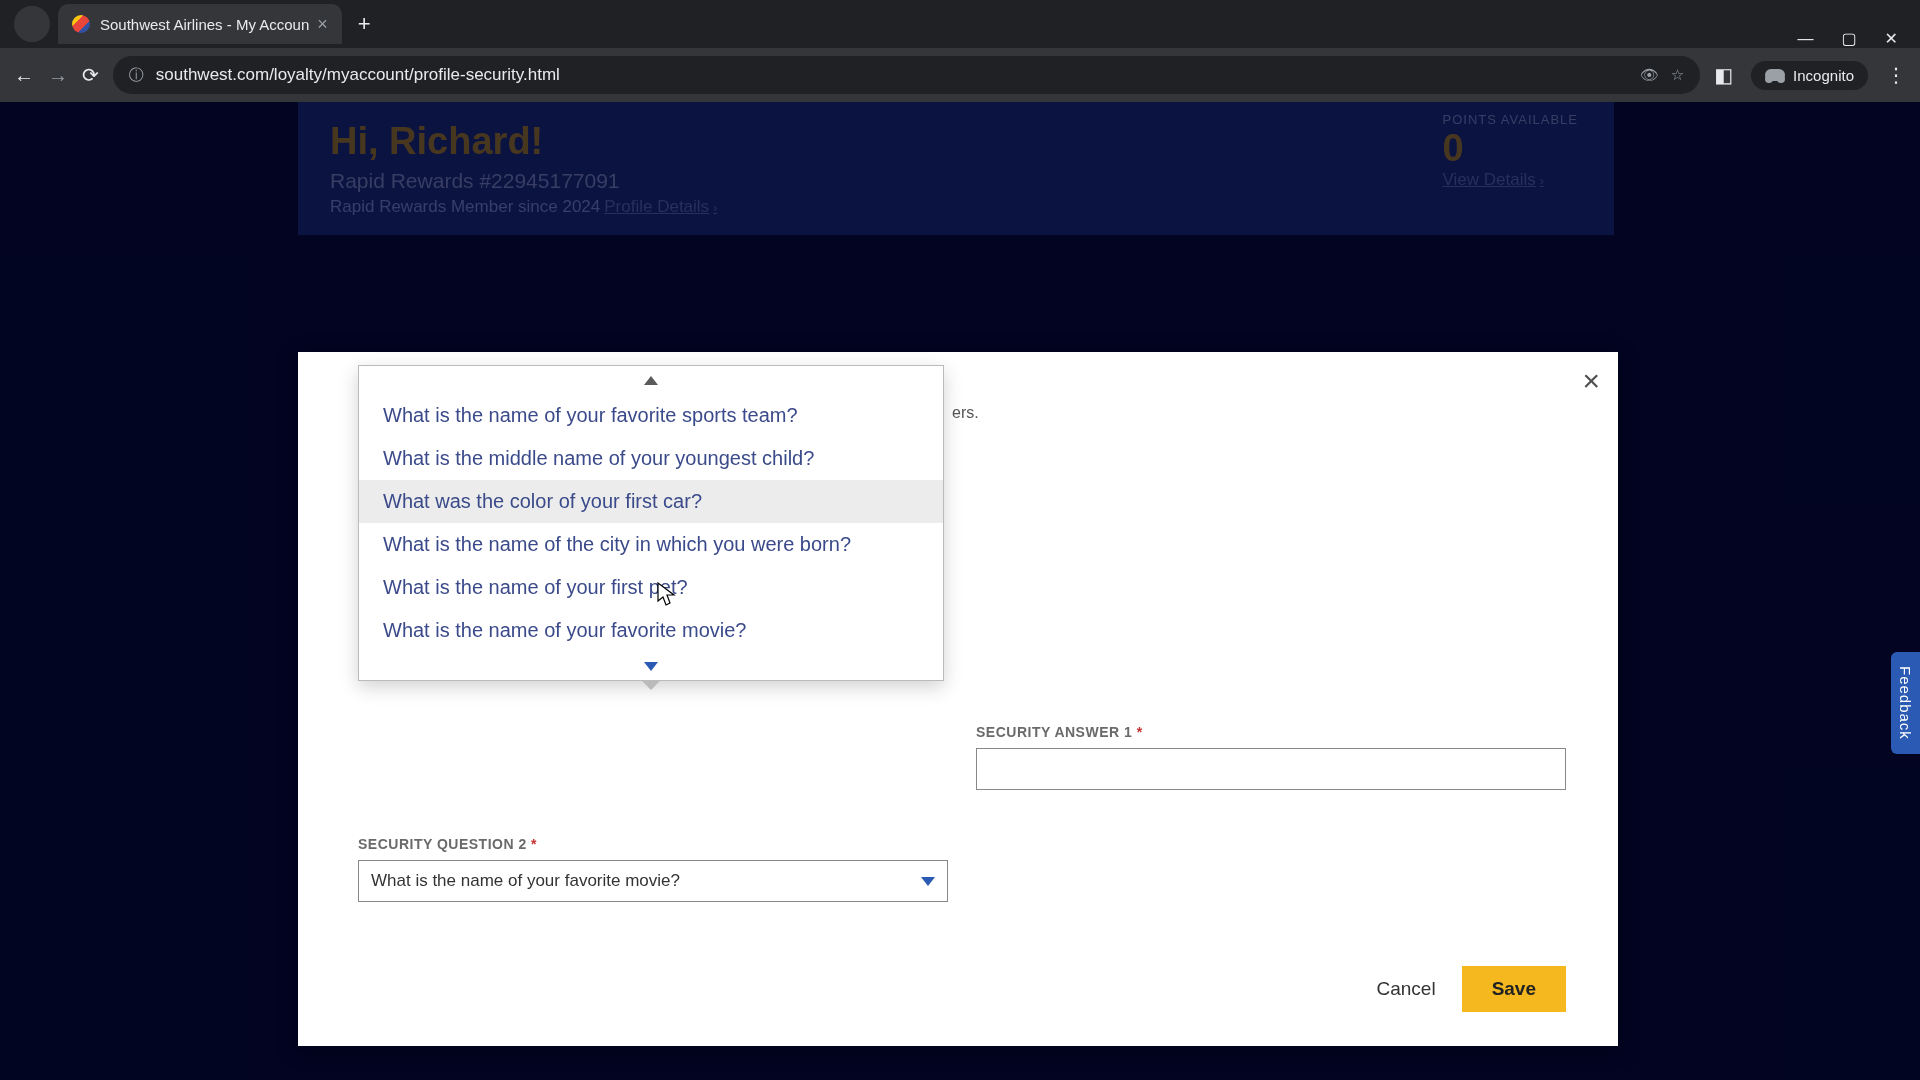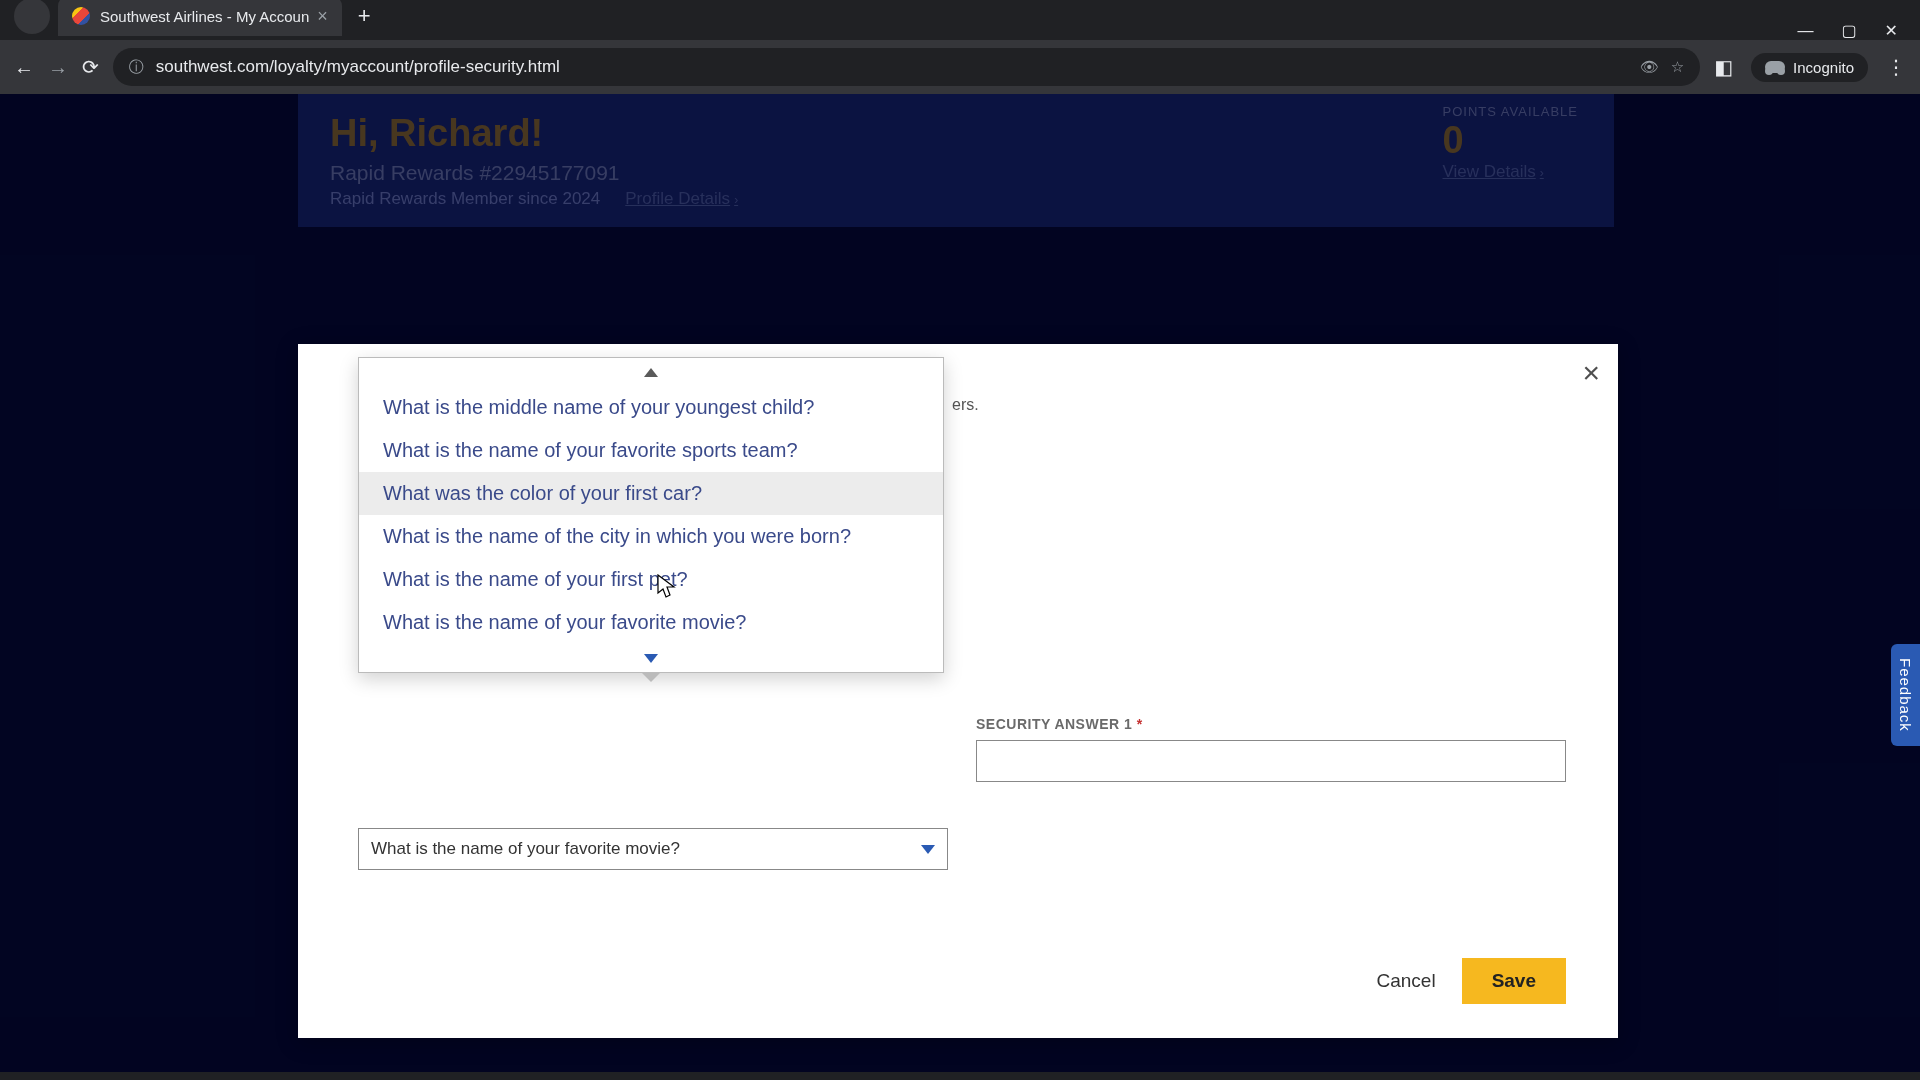--- a/index.html
+++ b/index.html
@@ -1,18 +1,18 @@
 <!DOCTYPE html>
 <html><head>
   <meta charset="utf-8">
   <style>
     * { margin:0; padding:0; box-sizing:border-box; font-family:Arial,Helvetica,sans-serif; }
     html,body{width:1920px;height:1080px;overflow:hidden;background:#202124;}
     
-    .chrome-top{background:#202124;height:40px;display:flex;align-items:flex-end;}
+    .chrome-top{background:#202124;height:48px;display:flex;align-items:flex-end;}
     .tab-bar{display:flex;align-items:center;padding-left:10px;height:48px;}
     .new-tab-hit{width:36px;height:36px;border-radius:50%;background:#35363a;margin-left:4px;align-self:center;}
     .tab{display:flex;align-items:center;background:#35363a;color:#e8eaed;height:40px;border-radius:10px 10px 0 0;padding:0 14px;min-width:280px;margin-left:8px;}
     .tab-favicon{width:18px;height:18px;border-radius:50%;background:linear-gradient(135deg,#f9c412 0 33%,#e8463a 33% 66%,#3251a2 66%);margin-right:10px;}
     .tab-title{font-size:15px;flex:1;white-space:nowrap;overflow:hidden;text-overflow:ellipsis;}
     .tab-close{color:#9aa0a6;font-size:18px;margin-left:8px;}
     .tab-plus{color:#e8eaed;font-size:22px;margin-left:16px;}
     .window-controls{margin-left:auto;display:flex;gap:28px;padding:0 22px;align-items:center;}
     .window-controls span{color:#e8eaed;font-size:16px;}
     .toolbar{background:#35363a;height:54px;display:flex;align-items:center;padding:0 14px;gap:14px;}
@@ -26,21 +26,21 @@
     .incog-icon{width:20px;height:12px;background:#9aa0a6;border-radius:10px;position:relative;}
     .incog-icon::before,.incog-icon::after{content:"";position:absolute;width:8px;height:8px;background:#9aa0a6;border-radius:50%;top:6px;}
     .incog-icon::before{left:0;} .incog-icon::after{right:0;}
     
     .viewport{position:relative;width:1920px;height:978px;background:#050b1a;}
     .overlay{position:absolute;inset:0;background:rgba(0,0,40,0.55);}
     
     .profile-banner{position:absolute;left:298px;top:0;width:1316px;background:#1a2a60;padding:18px 32px;color:#7a8abb;}
     .greeting{font-size:38px;font-weight:bold;color:#a07a15;}
     .banner-sub{font-size:21px;color:#7a88aa;margin-top:6px;}
-    .banner-row{display:flex;align-items:center;gap:25px;font-size:17px;margin-top:4px;}
+    .banner-row{display:flex;align-items:center;gap:4px;font-size:17px;margin-top:4px;}
     .profile-link{color:#586a9a;text-decoration:underline;}
     .points-block{position:absolute;right:36px;top:10px;color:#7a88aa;}
     .points-label{font-size:13px;letter-spacing:1px;}
     .points-value{font-size:38px;font-weight:bold;color:#a07a15;}
     .view-details{color:#586a9a;text-decoration:underline;font-size:17px;}
     .chevr{font-size:12px;margin-left:4px;}
     
     .modal{position:absolute;left:298px;top:250px;width:1320px;height:694px;background:#fff;box-shadow:0 4px 20px rgba(0,0,0,.25);}
     .modal-close{position:absolute;right:18px;top:12px;font-size:30px;color:#4f4f4f;cursor:pointer;}
     .hint{color:#555;font-size:16px;position:absolute;left:360px;top:300px;}
@@ -141,33 +141,37 @@
 
   <div style="position:absolute;left:976px;top:622px;width:590px;">
     <div class="field-label">
       <span>SECURITY ANSWER 1</span>
       <span class="req">*</span>
     </div>
     <input class="text-input" style="">
   </div>
 
   <div style="position:absolute;left:358px;top:734px;width:590px;">
+    <div class="field-label">
+      <span>SECURITY QUESTION 2</span>
+      <span class="req">*</span>
+    </div>
     <div class="select-box">
       <span>What is the name of your favorite movie?</span>
       <span class="select-caret"><span class="caret-down"></span></span>
     </div>
   </div>
 
 
   <div class="dropdown">
     <div class="dd-arrow">
         <span class="caret-up"></span>
       </div>
+    <div class="dd-item">What is the name of your favorite sports team?</div>
     <div class="dd-item">What is the middle name of your youngest child?</div>
-    <div class="dd-item">What is the name of your favorite sports team?</div>
     <div class="dd-item hover">What was the color of your first car?</div>
     <div class="dd-item">What is the name of the city in which you were born?</div>
     <div class="dd-item">What is the name of your first pet?</div>
     <div class="dd-item">What is the name of your favorite movie?</div>
     <div class="dd-arrow bot">
         <span class="caret-down"></span>
       </div>
     <div class="dd-notch"></div>
   </div>
 

